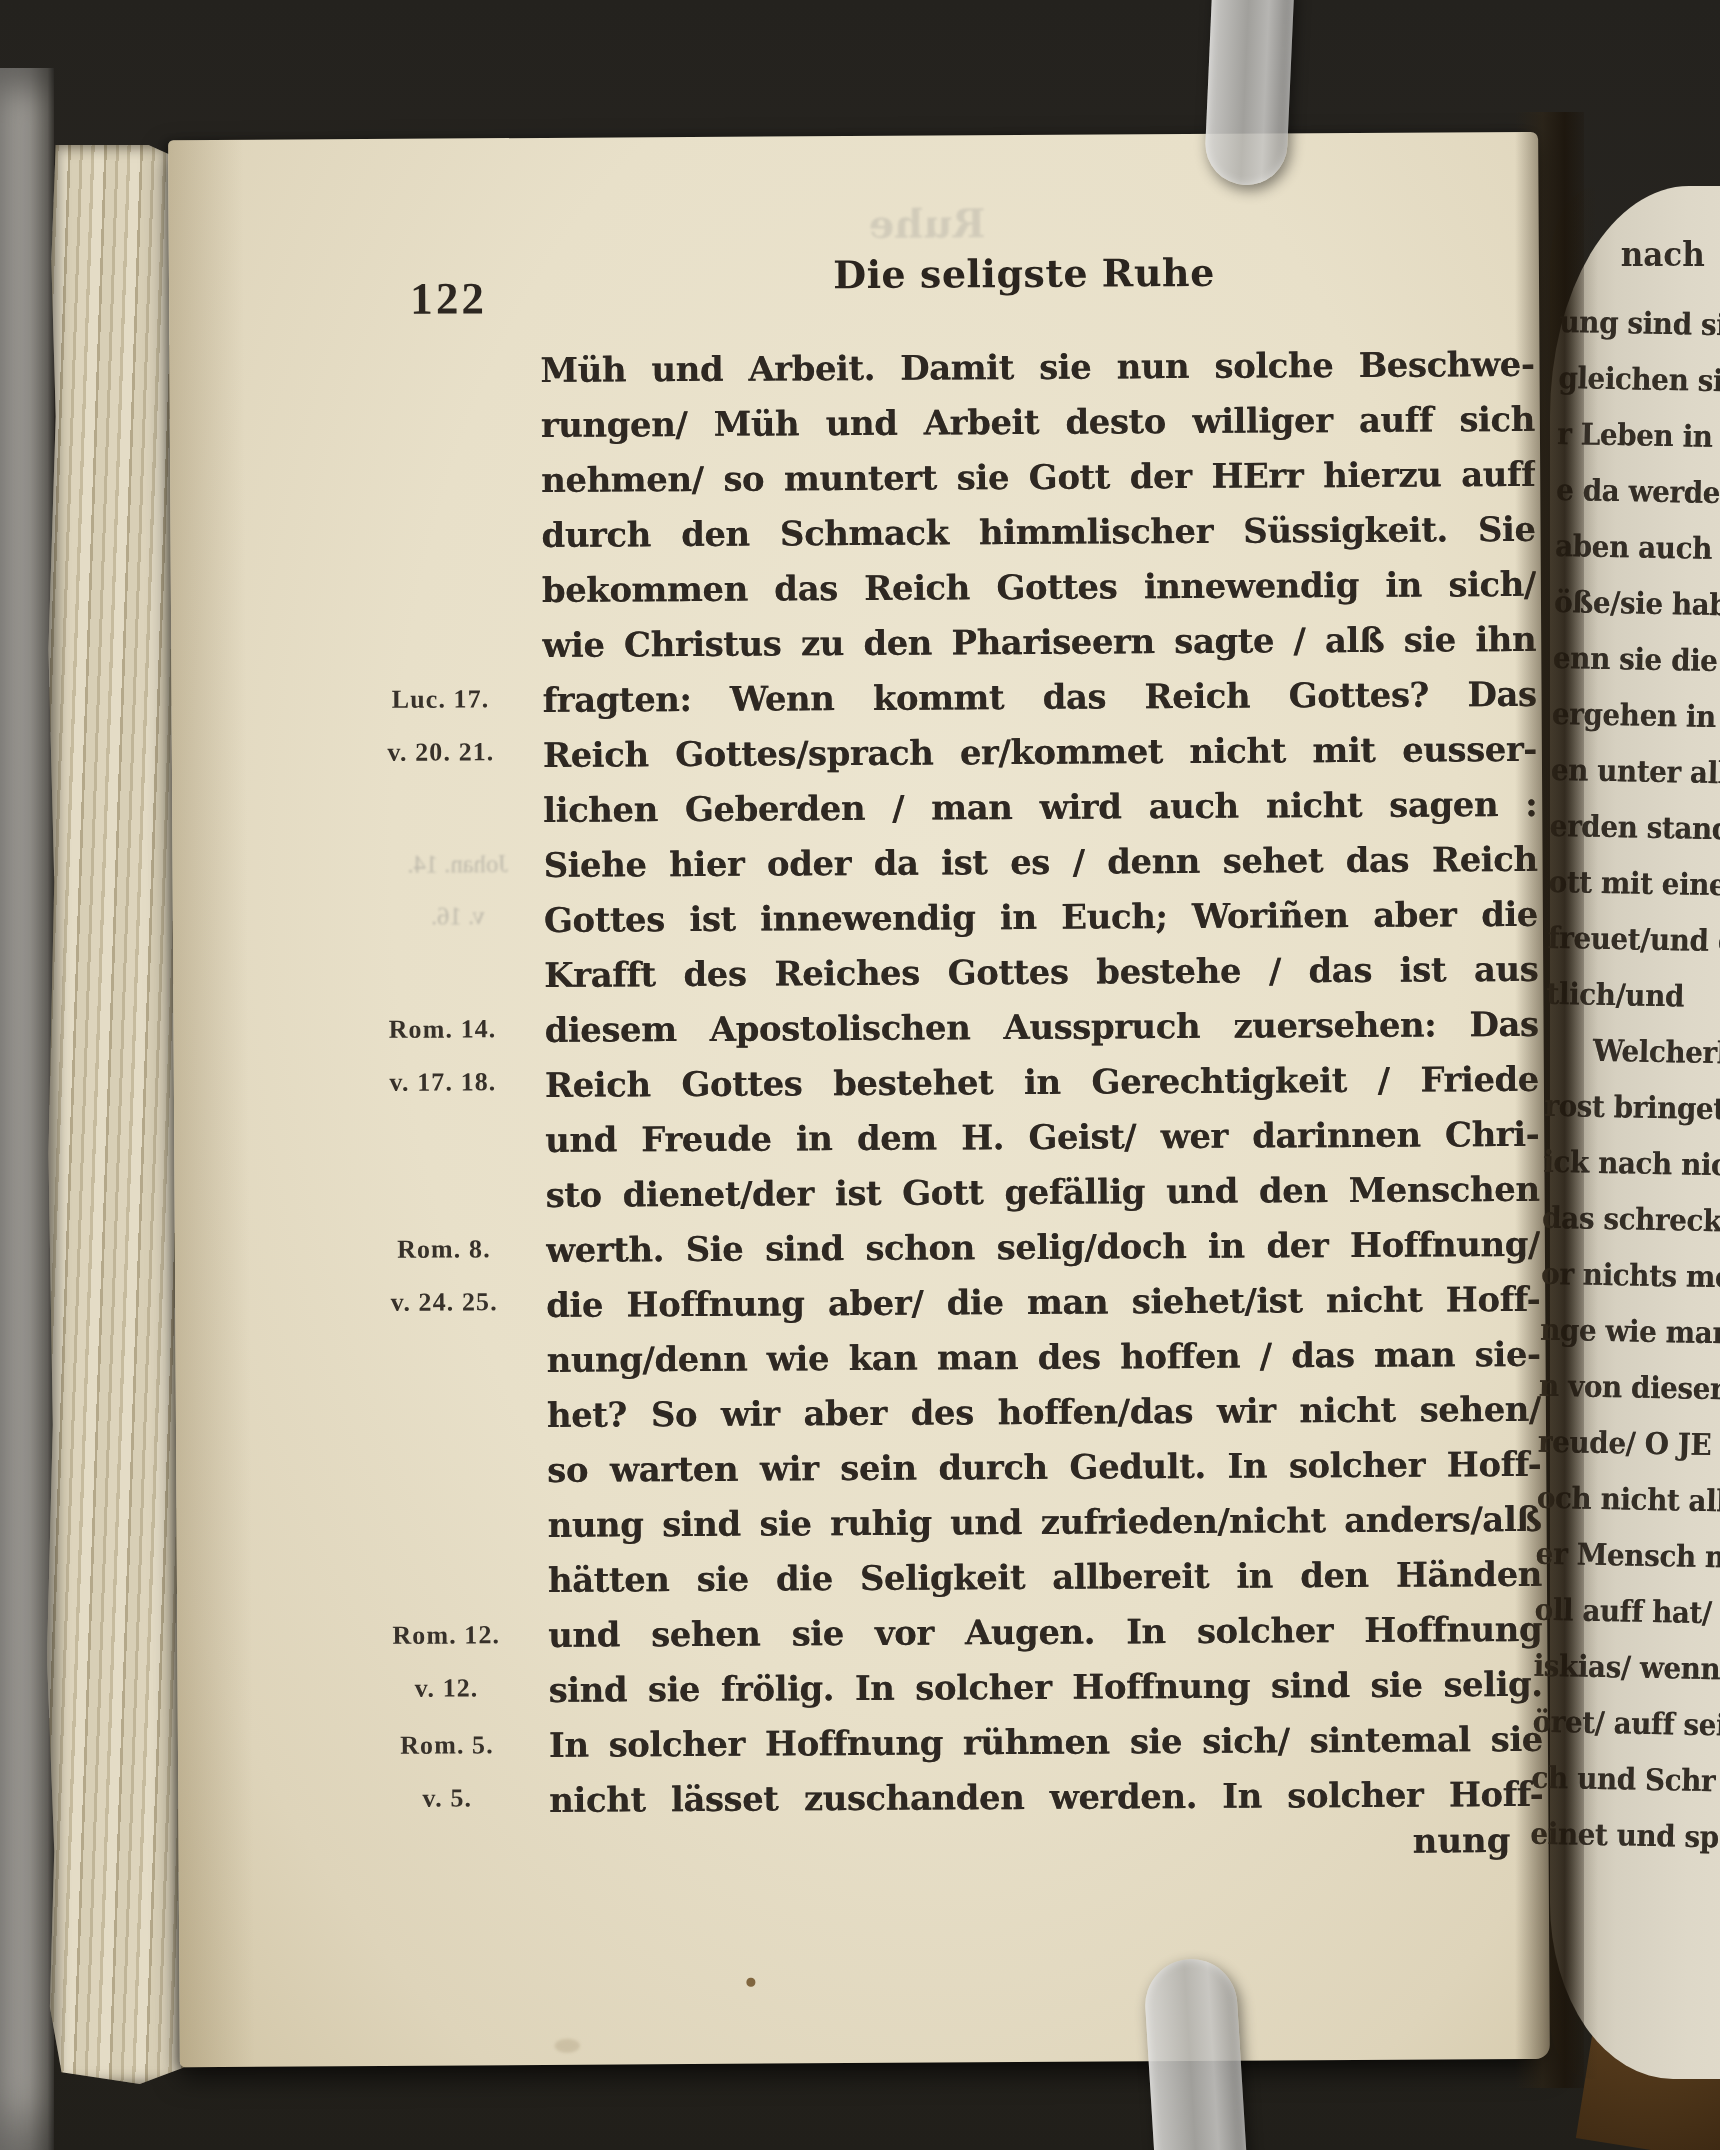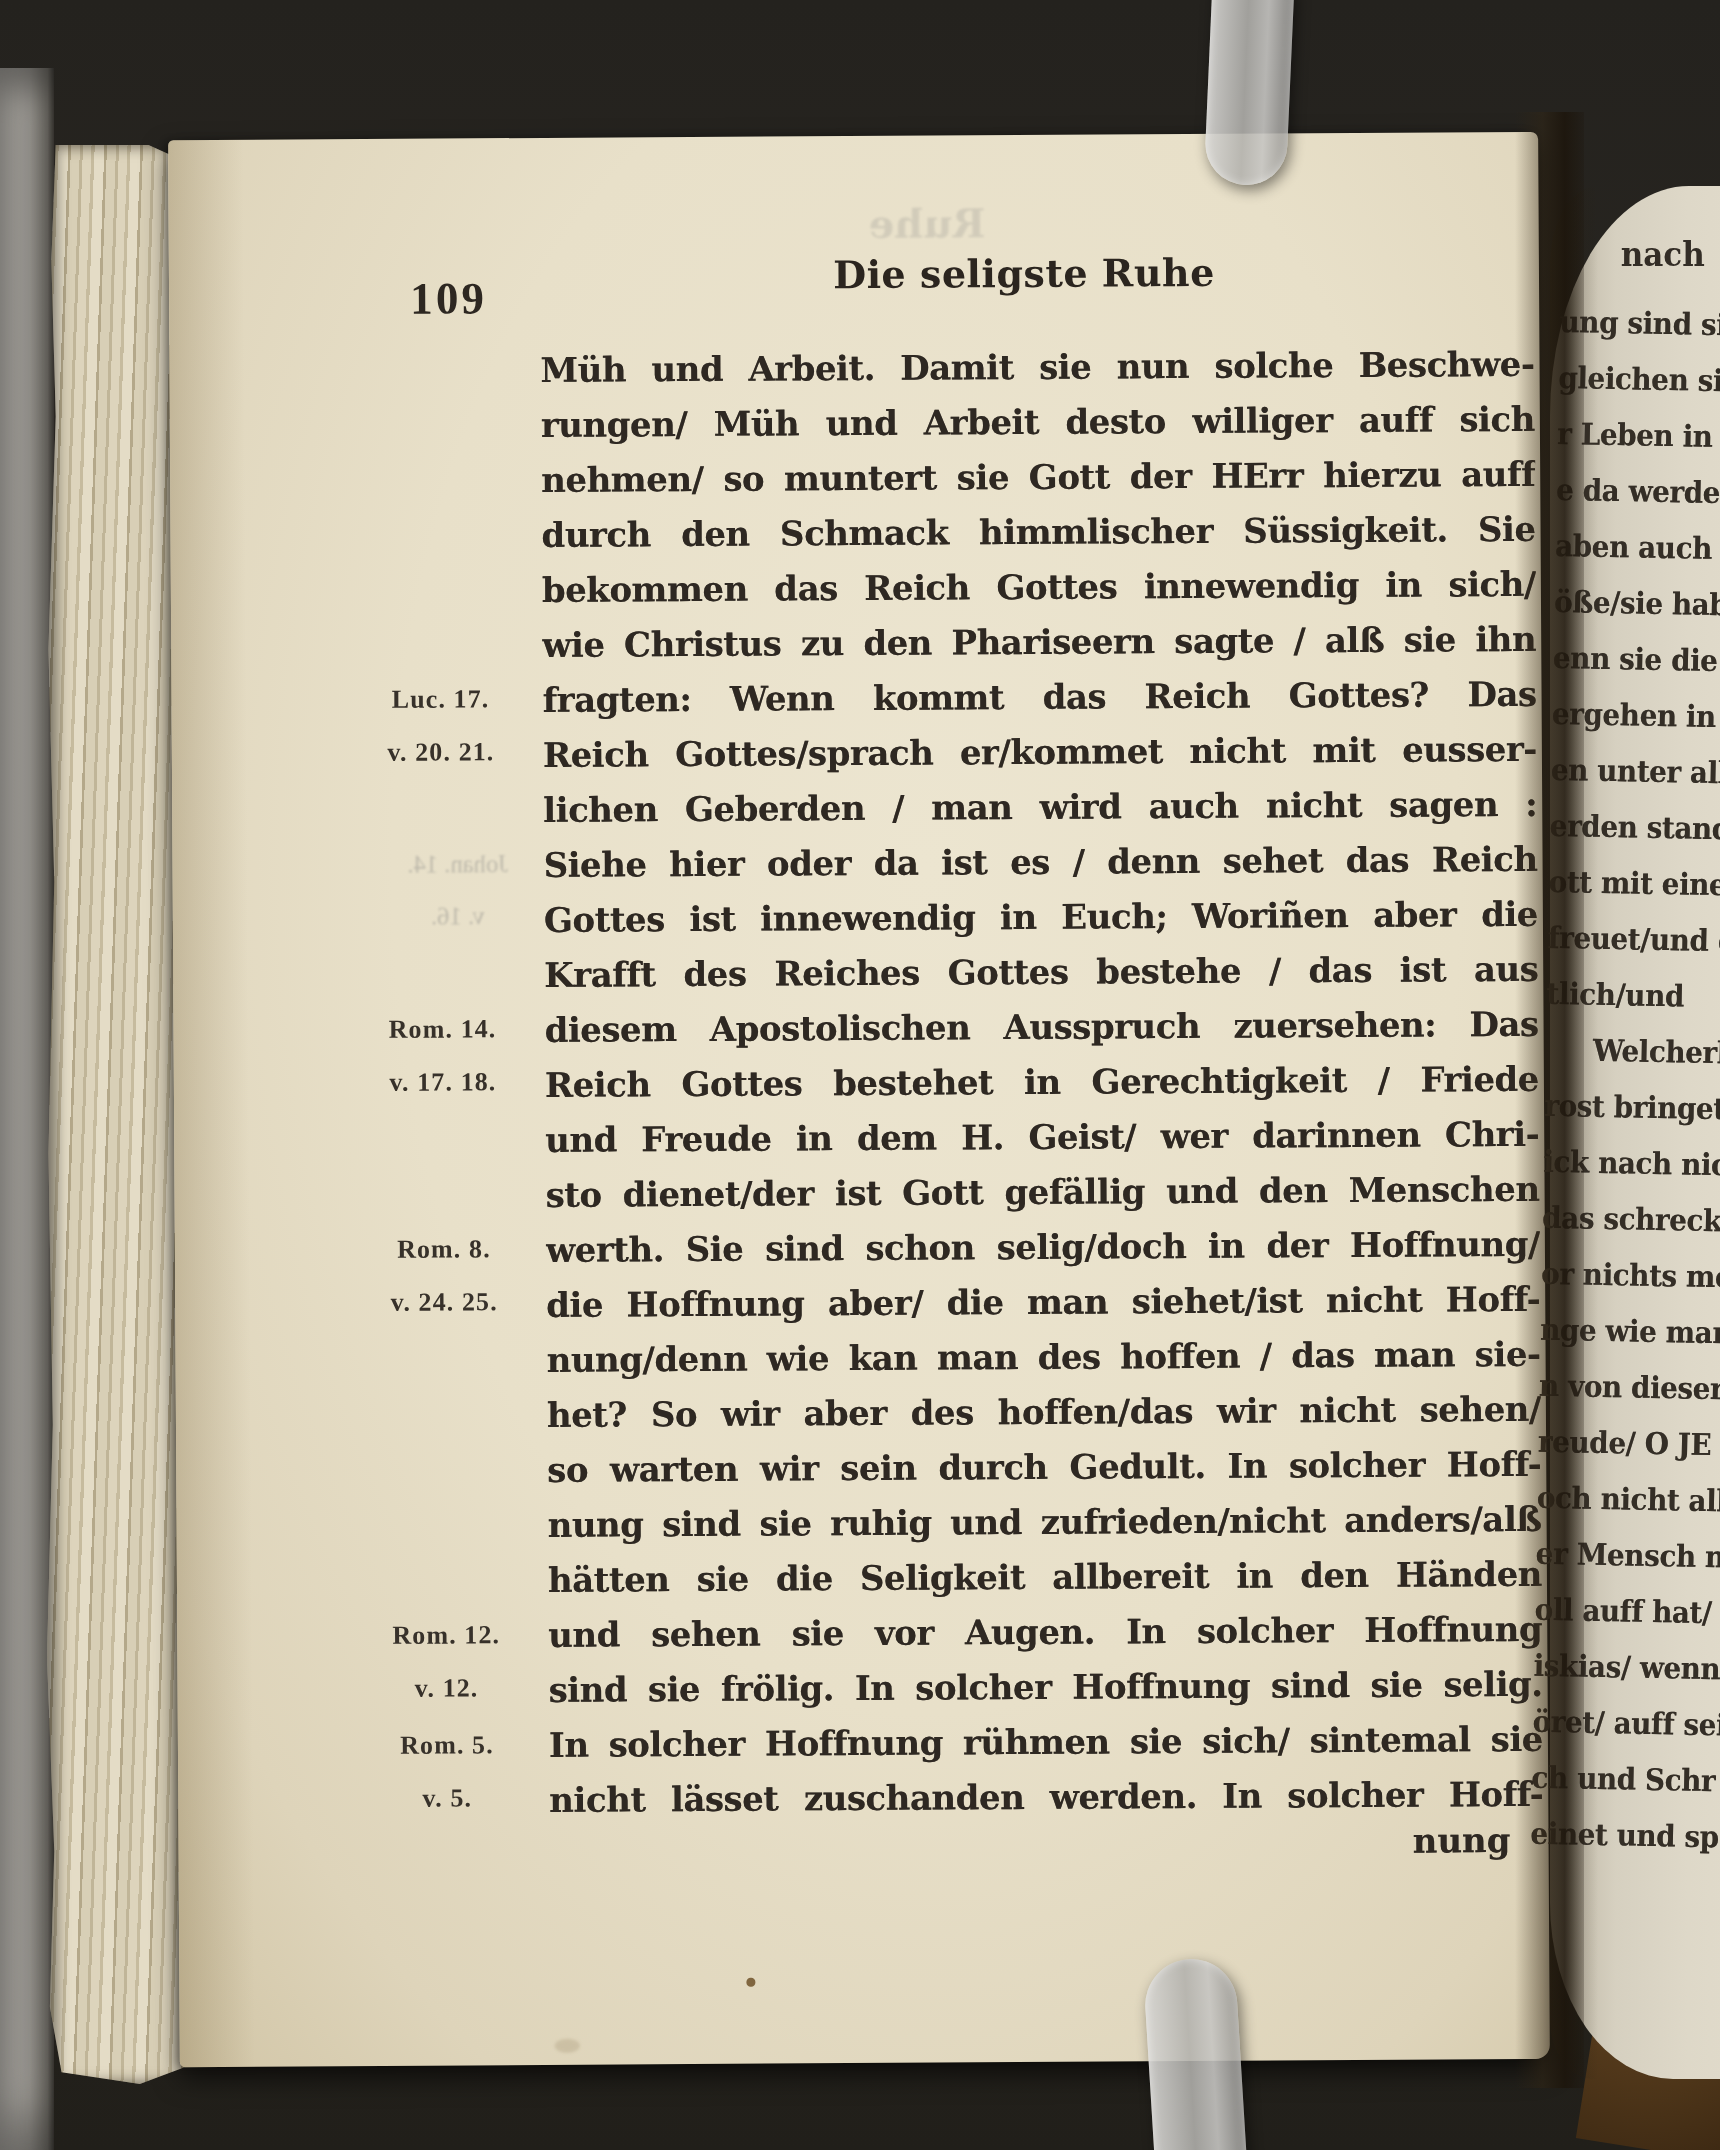--- a/index.html
+++ b/index.html
@@ -135,21 +135,21 @@
 <div class="photo">
 
   <div class="cradle"></div>
   <div class="page-stack"></div>
 
   <div class="left-page">
     <div class="left-page-shade"></div>
 
     <div class="ghost ghost-title">Ruhe</div>
 
-    <div class="page-number">109</div>
+    <div class="page-number">122</div>
 
     <div class="running-title">Die seligste Ruhe</div>
 
     <div class="body-block">
       <div class="bline">Müh und Arbeit. Damit sie nun solche Beschwe-</div>
       <div class="bline">rungen/ Müh und Arbeit desto williger auff sich</div>
       <div class="bline">nehmen/ so muntert sie Gott der HErr hierzu auff</div>
       <div class="bline">durch den Schmack himmlischer Süssigkeit. Sie</div>
       <div class="bline">bekommen das Reich Gottes innewendig in sich/</div>
       <div class="bline">wie Christus zu den Phariseern sagte / alß sie ihn</div>

